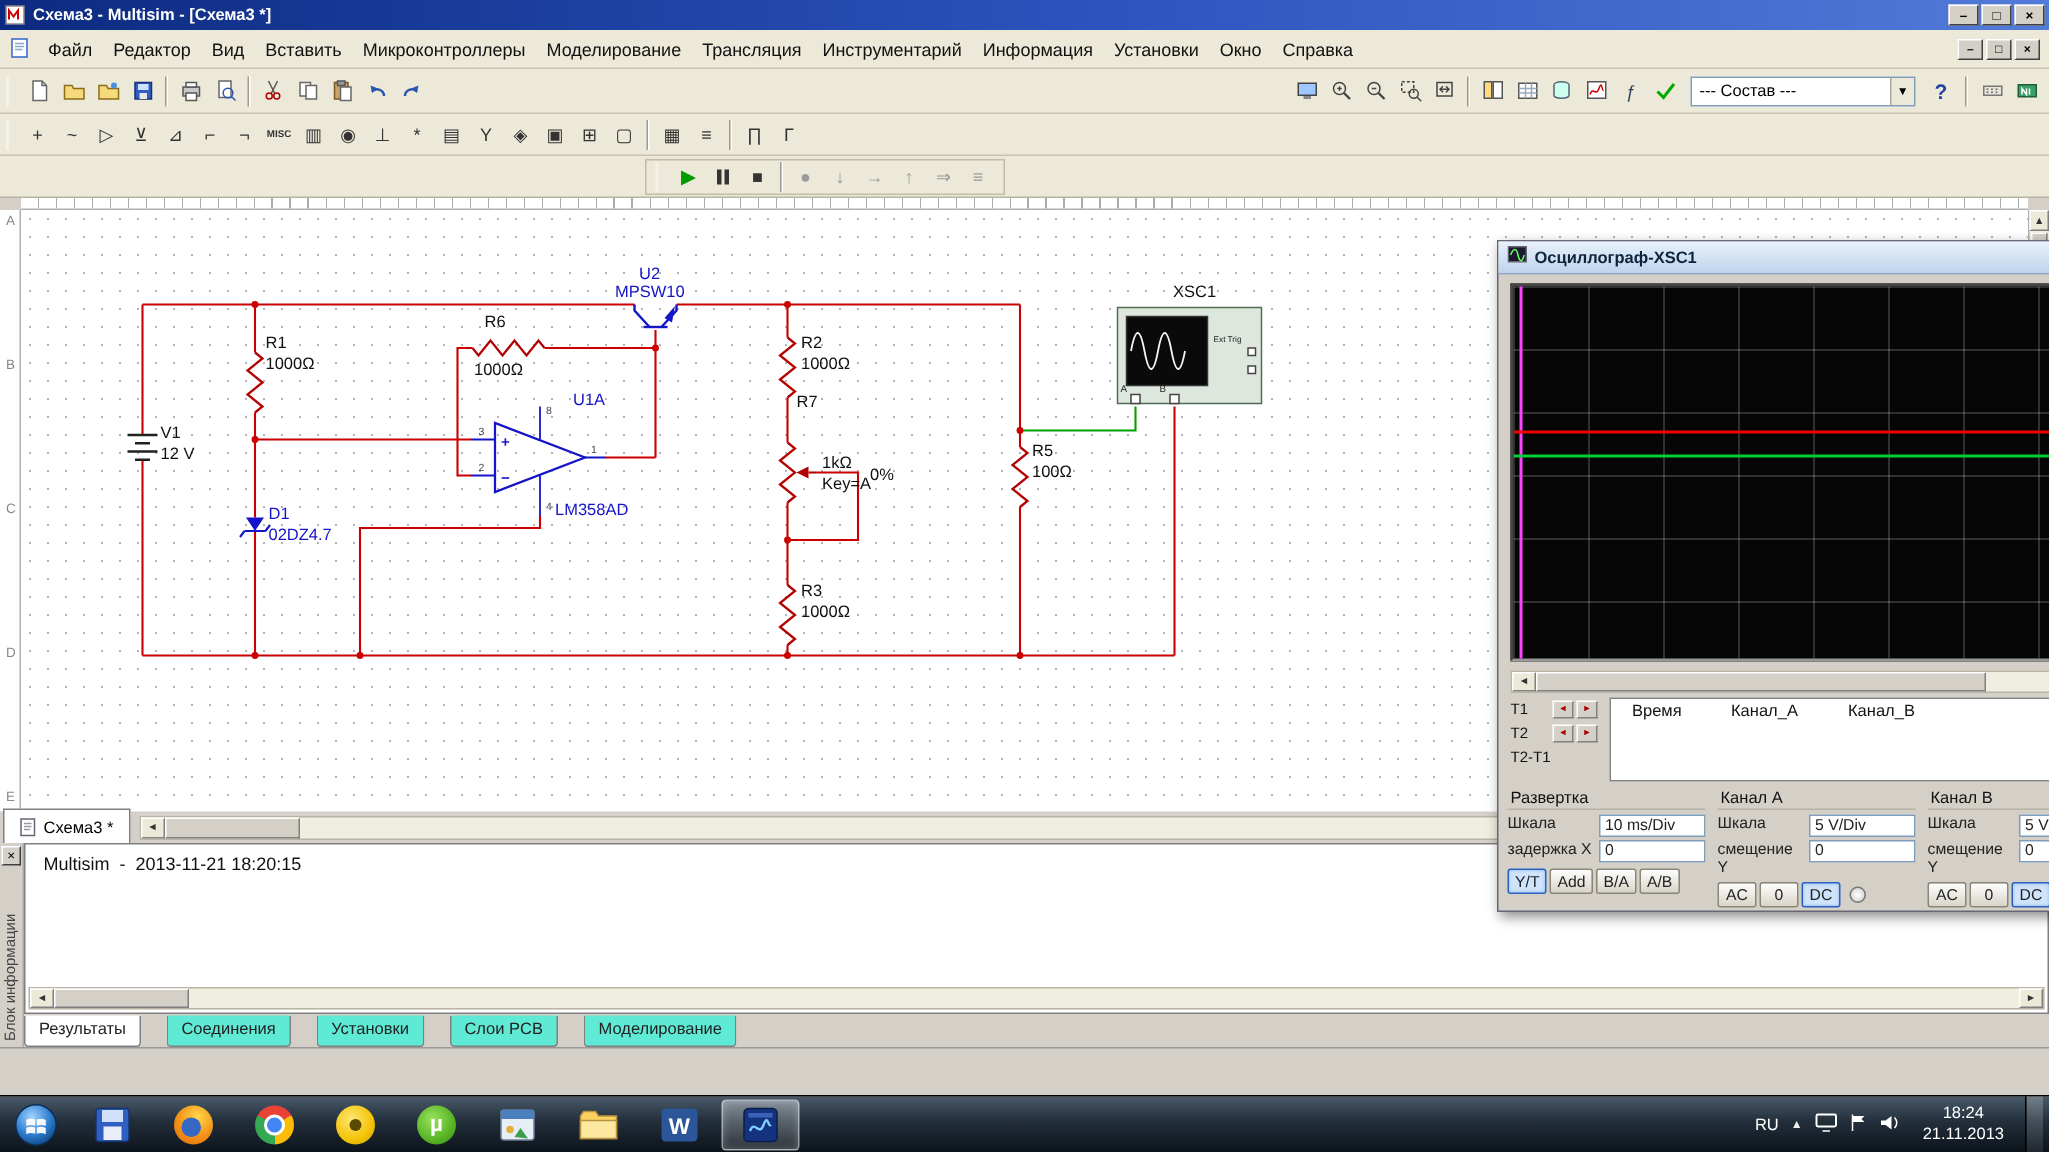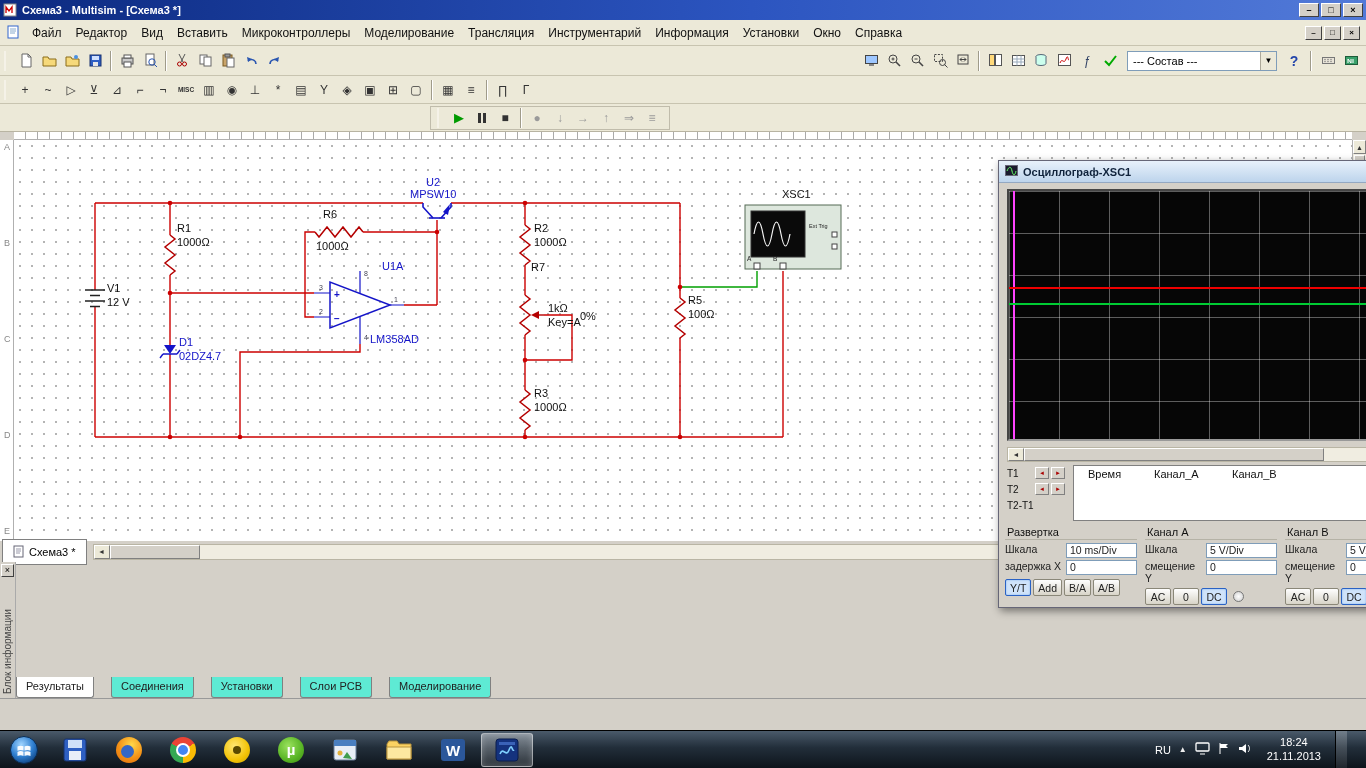--- a/index.html
+++ b/index.html
@@ -104,21 +104,21 @@
 .sbtn{min-width:26px;height:17px;padding:0 4px;background:linear-gradient(#fefefe,#d8d4c8);border:1px solid #8a8778;font-size:10.5px;display:flex;align-items:center;justify-content:center;border-radius:2px;cursor:default}
 .sbtn.active{border:1px solid #2a62c4;background:#cfe3fa;box-shadow:inset 0 0 2px #7fb0ea}
 .radio{width:11px;height:11px;border-radius:50%;border:1px solid #777;background:radial-gradient(#fff,#ccc);margin-left:4px}
 
 
 .taskbar{position:absolute;left:0;top:730px;width:100%;height:38px;background:linear-gradient(#4a5a6a,#222e3a 45%,#0d141b);border-top:1px solid #000;display:flex;align-items:center;z-index:50}
 .start-orb{width:48px;height:38px;display:flex;align-items:center;justify-content:center}
 .task-icons{display:flex;height:100%;align-items:center}
 .tico{width:52px;height:34px;margin:2px 1px;display:flex;align-items:center;justify-content:center;border-radius:3px}
 .tico.active{background:linear-gradient(rgba(255,255,255,.35),rgba(255,255,255,.12));border:1px solid rgba(255,255,255,.5);box-shadow:inset 0 0 6px rgba(255,255,255,.25)}
-.tray{margin-left:auto;display:flex;align-items:center;gap:8px;padding-right:19px;color:#fff;height:100%}
+.tray{margin-left:auto;display:flex;align-items:center;gap:8px;padding-right:4px;color:#fff;height:100%}
 .tray-arrow{font-size:8px;color:#eee}
 .lang{font-size:11px}
 .clock{font-size:11px;text-align:center;line-height:1.25;padding:0 6px}
 .show-desktop{width:12px;height:100%;border-left:1px solid #000;background:linear-gradient(rgba(255,255,255,.22),rgba(255,255,255,.08))}
 .ic-chrome{width:26px;height:26px;border-radius:50%;background:conic-gradient(from -60deg,#ea4335 0 33.3%,#fbbc05 0 66.6%,#34a853 0 100%);position:relative}
 .ic-chrome::after{content:"";position:absolute;left:6px;top:6px;width:10px;height:10px;border-radius:50%;background:#4285f4;border:2px solid #fff}
 .ic-firefox{width:26px;height:26px;border-radius:50%;background:radial-gradient(circle at 60% 30%,#ffd84a,#f39016 55%,#e06c0c);position:relative}
 .ic-firefox::after{content:"";position:absolute;left:5px;top:8px;width:13px;height:13px;border-radius:50%;background:#3567c5}
 .ic-yellow{width:26px;height:26px;border-radius:50%;background:radial-gradient(circle at 40% 35%,#ffe773,#f3c306 60%,#caa000);position:relative}
 .ic-yellow::after{content:"";position:absolute;left:9px;top:9px;width:8px;height:8px;border-radius:50%;background:#5a4a00}
@@ -560,20 +560,29 @@
       <span class="hthumb"></span>
       <span class="spacer"></span>
       <span class="harr">►</span>
     </div>
   </div>
 
   <div class="info-strip">
     <span class="strip-close">×</span>
     <span class="vlabel">Блок информации</span>
   </div>
+  <div class="infopanel">
+    <div class="info-text">Multisim  -  2013-11-21 18:20:15</div>
+    <div class="hscroll info-scroll">
+      <span class="harr">◄</span>
+      <span class="hthumb"></span>
+      <span class="spacer"></span>
+      <span class="harr">►</span>
+    </div>
+  </div>
   <div class="bottomtabs" id="bottom-tabs">
       <div class="btab active">Результаты</div>
       <div class="btab">Соединения</div>
       <div class="btab">Установки</div>
       <div class="btab">Слои PCB</div>
       <div class="btab">Моделирование</div>
     </div>
   <div class="statusgap"></div>
 
   <div class="scope">

